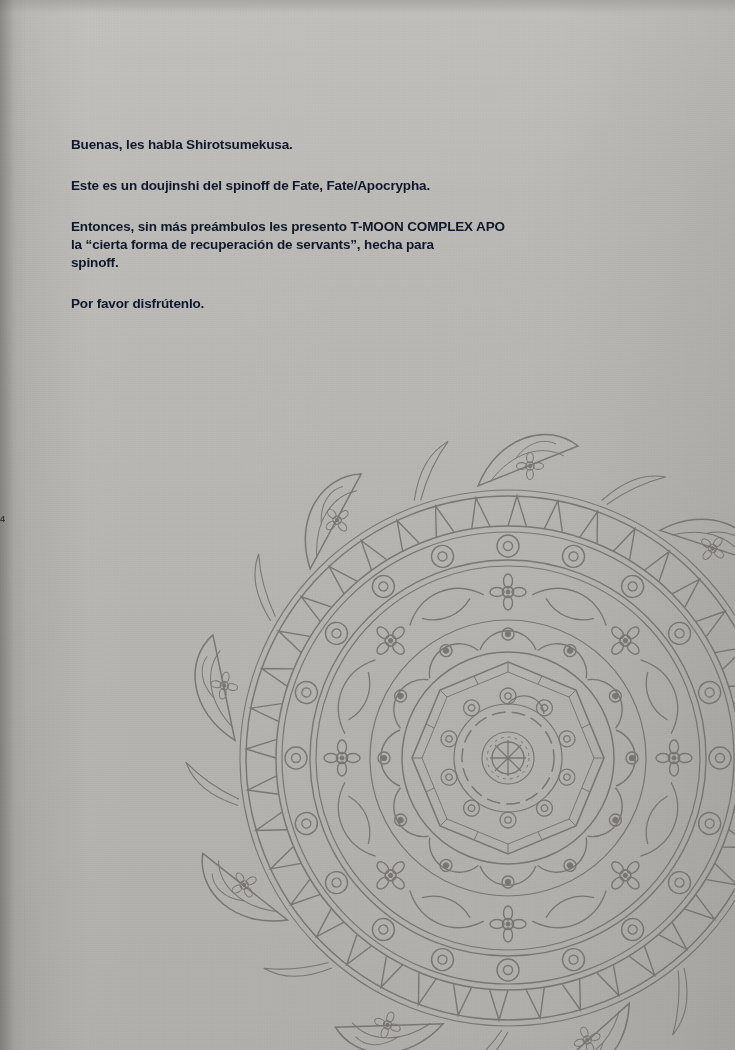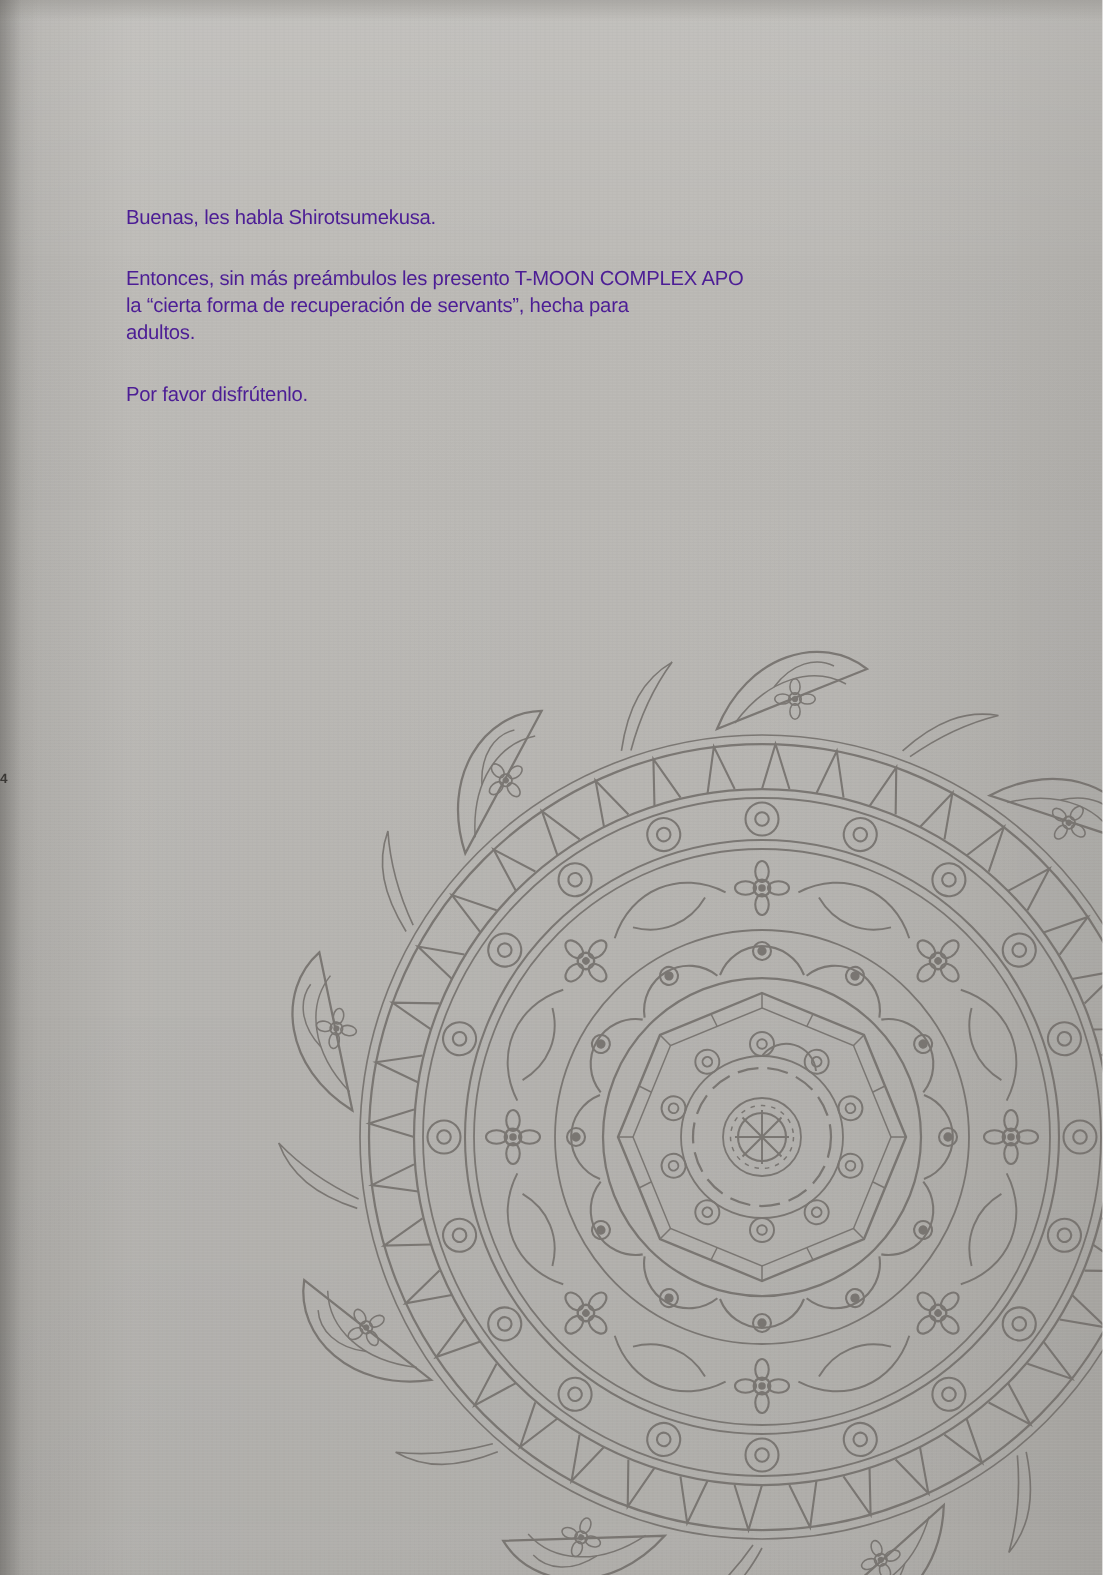--- a/index.html
+++ b/index.html
@@ -47,26 +47,26 @@
     position: absolute;
     top: 0; left: 0; right: 0;
     height: 14px;
     background: linear-gradient(180deg, rgba(150,148,144,0.55) 0%, rgba(255,255,255,0) 100%);
     pointer-events: none;
   }
 
   
   .text-block {
     position: absolute;
-    left: 84px;
+    left: 71px;
     top: 136px;
     width: 540px;
-    color: #4c1d95;
+    color: #0f172a;
     font-size: 13.5px;
-    font-weight: normal;
+    font-weight: bold;
     letter-spacing: -0.15px;
     line-height: 18px;
   }
   .para {
     margin: 0 0 23px 0;
     white-space: pre-line;
   }
   .para:last-child { margin-bottom: 16px; }
 
   
@@ -104,23 +104,24 @@
 
   <div class="paper-tone"></div>
   <div class="paper-grain"></div>
   <div class="top-edge"></div>
   <div class="gutter-shadow"></div>
 
   <div class="page-number">4</div>
 
   <div class="text-block">
     <p class="para">Buenas, les habla Shirotsumekusa.</p>
+    <p class="para">Este es un doujinshi del spinoff de Fate, Fate/Apocrypha.</p>
     <p class="para">Entonces, sin más preámbulos les presento T-MOON COMPLEX APO
 la “cierta forma de recuperación de servants”, hecha para
-adultos.</p>
+spinoff.</p>
     <p class="para">Por favor disfrútenlo.</p>
   </div>
 
   <div class="mandala-wrap">
     <svg viewBox="0 0 620 640" xmlns="http://www.w3.org/2000/svg" aria-hidden="true">
       <defs>
         <g id="petalSmall">
           <path d="M0,0 C7,-9 16,-9 20,0 C16,9 7,9 0,0 Z" fill="none" stroke="#6e6a66" stroke-width="1.6"></path>
         </g>
         <g id="leafSpray">

